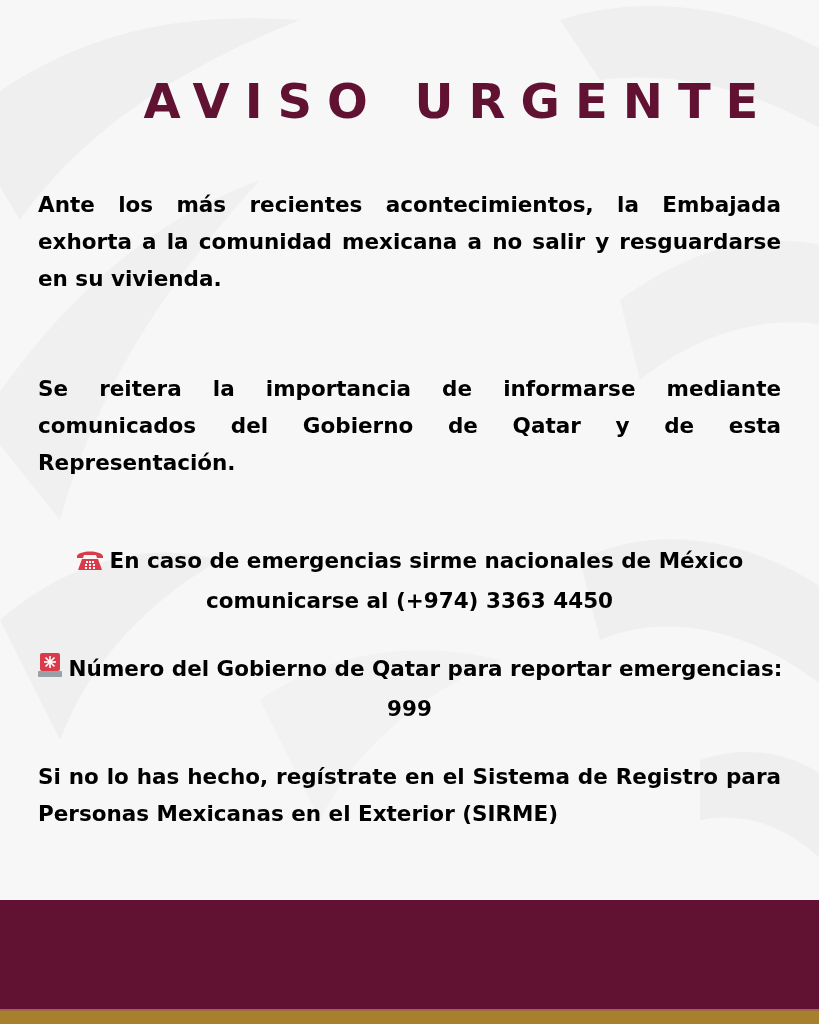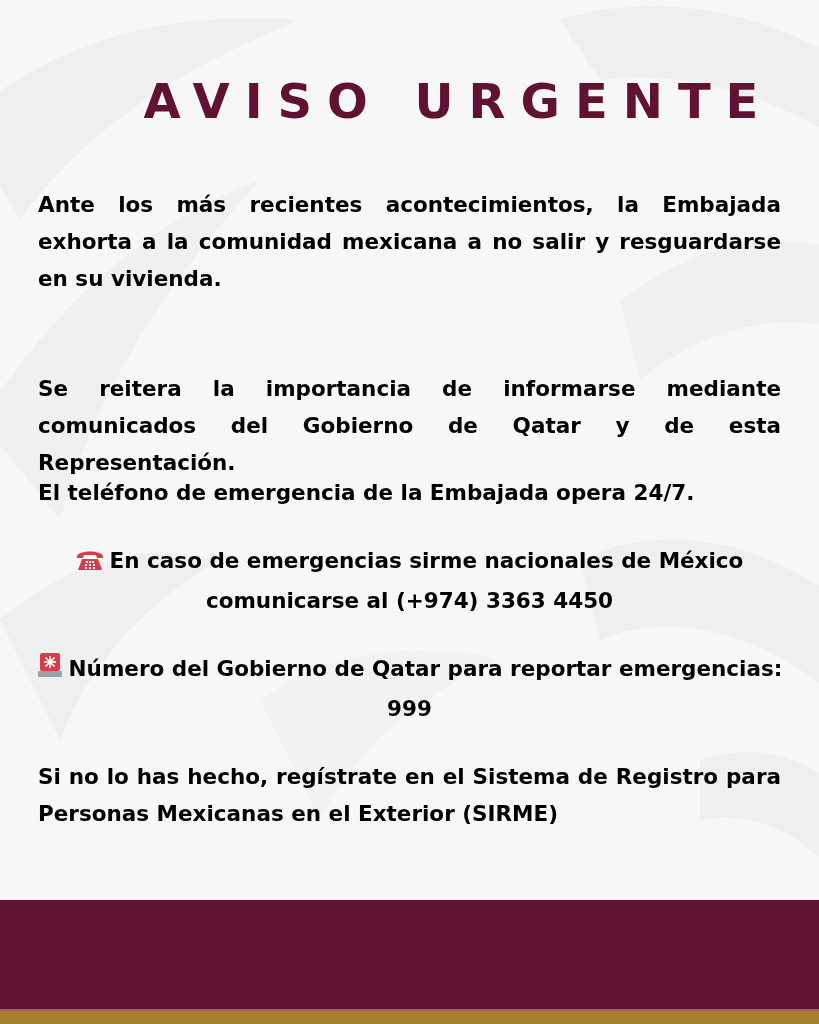--- a/index.html
+++ b/index.html
@@ -49,21 +49,20 @@
   <path d="M700 760 C 760 740, 810 760, 840 790 L 840 880 C 800 830, 750 810, 700 820 Z" fill="#efefef"></path>
 </svg>
 
 <div class="content">
   <div class="title">AVISO URGENTE</div>
 
   <div class="para" style="top:186px;">Ante los más recientes acontecimientos, la Embajada exhorta a la comunidad mexicana a no salir y resguardarse en su vivienda.</div>
 
   <div class="para" style="top:330px;margin-top:40px;">Se reitera la importancia de informarse mediante comunicados del Gobierno de Qatar y de esta Representación.</div>
 
-  <div class="para" style="top:474px;">El teléfono de emergencia de la Embajada opera 24/7.</div>
 
   <div class="para center" style="top:542px; left:20px; width:779px;">
     <span class="icon">
       <svg width="28" height="22" viewBox="0 0 28 22">
         <path d="M1 7 C 3 1, 25 1, 27 7 L 27 9 L 21 9 L 20 6 L 8 6 L 7 9 L 1 9 Z" fill="#d93b4a"></path>
         <path d="M6 10 L 22 10 L 26 21 L 2 21 Z" fill="#d93b4a"></path>
         <g fill="#ffffff">
           <rect x="10" y="12" width="2" height="2"></rect>
             <rect x="13" y="12" width="2" height="2"></rect>
             <rect x="16" y="12" width="2" height="2"></rect>

